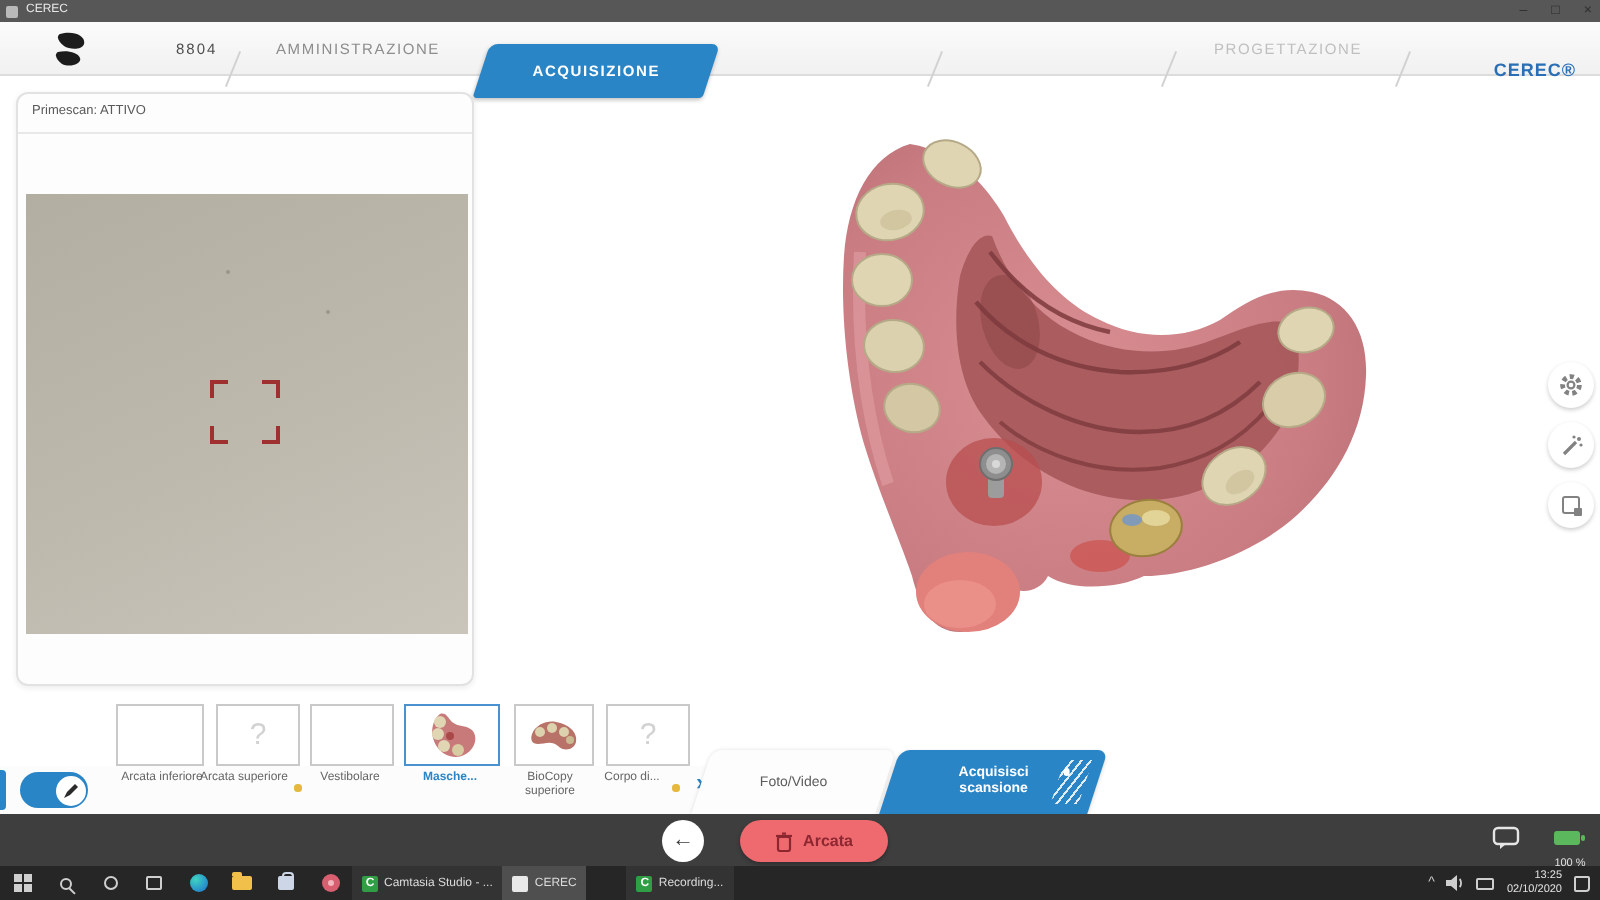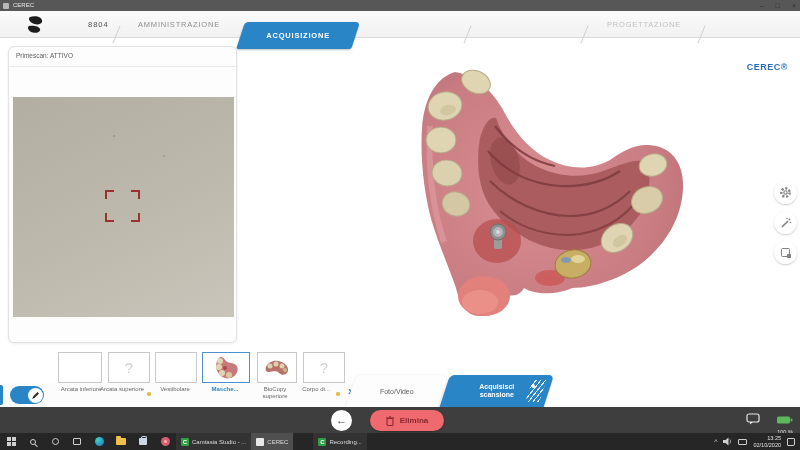--- a/index.html
+++ b/index.html
@@ -15,21 +15,21 @@
 
   
   .tabbar{position:absolute;left:0;top:11px;width:800px;height:27px;background:linear-gradient(#fbfbfb,#f1f1f1);border-bottom:1px solid #dcdcdc;}
   .logo{position:absolute;left:26px;top:5px;}
   .caseid{position:absolute;left:88px;top:0;width:40px;line-height:27px;font-size:7.5px;color:#4e4e4e;letter-spacing:1px;}
   .navtab{position:absolute;top:0;height:27px;line-height:27px;text-align:center;font-size:7.5px;letter-spacing:.8px;color:#8d8d8d;}
   .navtab.disabled{color:#bfbfbf;}
   .slash{position:absolute;top:14px;width:1px;height:19px;background:#d2d2d2;transform:rotate(22deg);}
   .bluetab{position:absolute;left:245px;top:11px;width:115px;height:27px;background:#2a85c7;border-radius:4px 4px 2px 2px;transform:skewX(-18deg);transform-origin:top;box-shadow:0 1px 2px rgba(0,0,0,.25);}
   .bluetab .lbl{display:block;transform:skewX(18deg);color:#fff;font-size:7.5px;letter-spacing:.8px;line-height:27px;text-align:center;font-weight:bold;}
-  .brand{position:absolute;right:12px;top:11px;line-height:27px;font-size:9px;color:#2a6fb5;font-weight:bold;letter-spacing:.5px;margin-top:32px;}
+  .brand{position:absolute;right:12px;top:11px;line-height:27px;font-size:9px;color:#2a6fb5;font-weight:bold;letter-spacing:.5px;}
 
   
   .panel{position:absolute;left:8px;top:46px;width:229px;height:297px;background:#fdfdfd;border:1px solid #e2e2e2;border-radius:6px;box-shadow:0 1px 3px rgba(0,0,0,.08);}
   .panel .hdr{position:absolute;left:7px;top:5px;font-size:6.5px;color:#5a5a5a;}
   .panel .div{position:absolute;left:0;top:19px;width:100%;height:1px;background:#e8e8e8;}
   .camera{position:absolute;left:4px;top:50px;width:221px;height:220px;background:linear-gradient(155deg,#b2aea1 0%,#bdb9ad 55%,#c9c5ba 100%);}
   .speck{position:absolute;width:2px;height:2px;background:#8d8a7c;border-radius:50%;opacity:.7;}
   .cross{position:absolute;width:9px;height:9px;border:0 solid #9e3030;}
   .cross.tl{border-left-width:2px;border-top-width:2px;}
   .cross.tr{border-right-width:2px;border-top-width:2px;}
@@ -276,21 +276,21 @@
   </div>
 
   <div class="darkbar">
     <div class="backbtn"><span>←</span></div>
     <div class="delbtn">
       <svg width="8" height="10" viewBox="0 0 8 10">
         <rect x="1" y="2.5" width="6" height="7" rx="1" fill="none" stroke="#8c2731" stroke-width="1.1"></rect>
         <line x1="0" y1="2" x2="8" y2="2" stroke="#8c2731" stroke-width="1.1"></line>
         <line x1="3" y1="0.8" x2="5" y2="0.8" stroke="#8c2731" stroke-width="1.1"></line>
       </svg>
-      <span class="dl">Elimina</span>
+      <span class="dl">Arcata</span>
     </div>
     <svg style="position:absolute;right:40px;top:6px" width="14" height="12" viewBox="0 0 14 12">
       <rect x="1" y="1" width="12" height="8" rx="2" fill="none" stroke="#e6e6e6" stroke-width="1.2"></rect>
       <path d="M4,9 L4,11.5 L7,9" fill="#e6e6e6"></path>
     </svg>
     <div class="battwrap">
       <svg width="16" height="8" viewBox="0 0 16 8">
         <rect x="0" y="0.5" width="13" height="7" rx="1.5" fill="#5cb85c"></rect>
         <rect x="13.5" y="2.5" width="2" height="3" rx="1" fill="#5cb85c"></rect>
       </svg>

